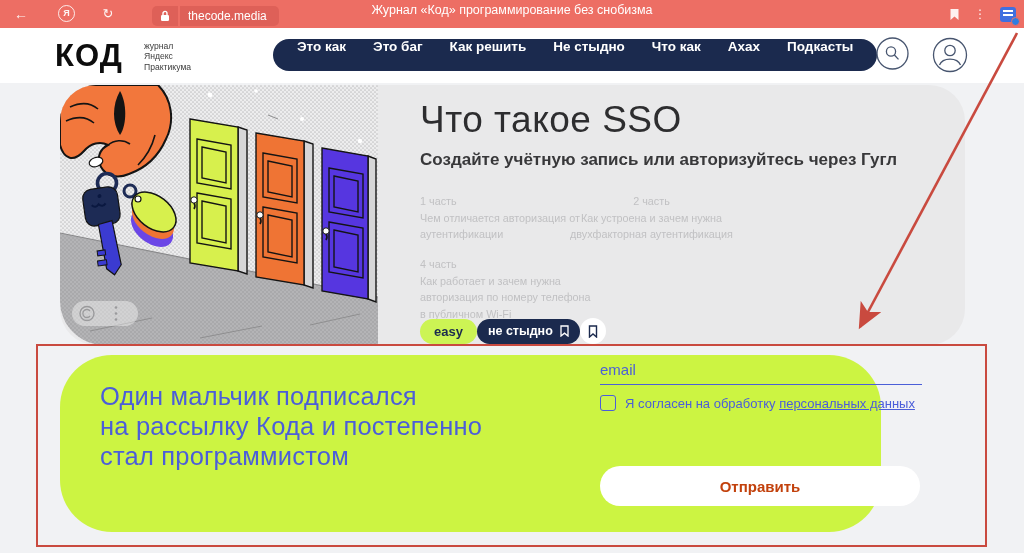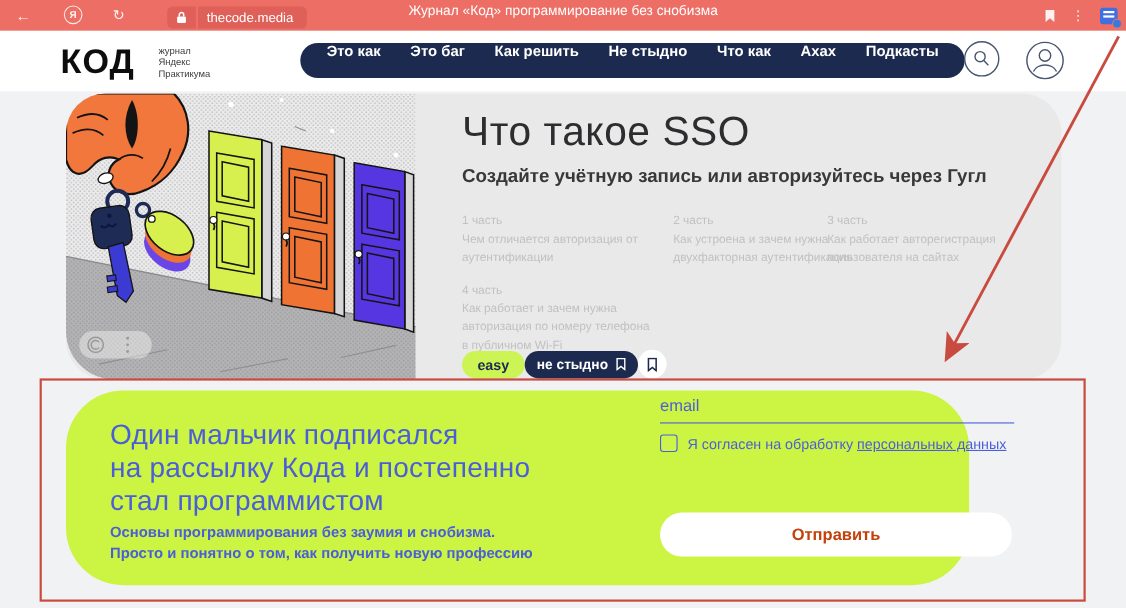--- a/index.html
+++ b/index.html
@@ -42,21 +42,21 @@
 
   
   .hero-card { position:absolute; left:60px; top:85px; width:905px; height:260px; background:#e9e9ea;
     border-radius:36px; }
   .hero-illustration { position:absolute; left:0; top:0; width:318px; height:260px;
     border-radius:36px 0 0 44px; overflow:hidden; }
   .hero-title { position:absolute; left:360px; top:14px; font-size:37px; font-weight:300; letter-spacing:.5px; color:#2d2d2f; }
   .hero-subtitle { position:absolute; left:360px; top:65px; font-size:17px; font-weight:700; color:#38383a; }
   .part { position:absolute; width:175px; font-size:10.8px; line-height:1.55; color:#c1c1c3; }
   .part-1 { left:360px; top:108px; }
-  .part-2 { left:552px; top:108px; }
+  .part-2 { left:504px; top:108px;text-align:center; }
   .part-3 { left:692px; top:108px; width:160px; }
   .part-4 { left:360px; top:171px; }
   .tag-row { position:absolute; left:360px; bottom:1px; display:flex; align-items:center; }
   .tag-easy { height:25px; padding:0 14px; background:#ccf454; color:#1b2a4e; font-size:13px; font-weight:700;
     border-radius:13px; display:flex; align-items:center; cursor:pointer; }
   .tag-cat { height:25px; padding:0 11px; background:#1b2a4e; color:#fff; font-size:12.5px; font-weight:600;
     border-radius:13px; display:flex; align-items:center; gap:7px; cursor:pointer; }
   .tag-bm { width:26px; height:26px; background:#fff; border-radius:50%; display:flex; align-items:center;
     justify-content:center; cursor:pointer; }
 
@@ -240,24 +240,20 @@
   <div class="hero-subtitle">Создайте учётную запись или авторизуйтесь через Гугл</div>
 
   <div class="part part-1">
     <div>1 часть</div>
     <div>Чем отличается авторизация от аутентификации</div>
   </div>
   <div class="part part-2">
     <div>2 часть</div>
     <div>Как устроена и зачем нужна двухфакторная аутентификация</div>
   </div>
-  <div class="part part-3">
-    <div>3 часть</div>
-    <div>Как работает авторегистрация пользователя на сайтах</div>
-  </div>
   <div class="part part-4">
     <div>4 часть</div>
     <div>Как работает и зачем нужна авторизация по номеру телефона в публичном Wi-Fi</div>
   </div>
 
   <div class="tag-row">
     <div class="tag-easy">easy</div>
     <div class="tag-cat">
       <span>не стыдно</span>
       <svg width="9" height="12" viewBox="0 0 9 12">
@@ -270,24 +266,20 @@
         </svg>
     </div>
   </div>
 </div>
 
 <div class="newsletter">
   <div class="nl-heading">
     <div>Один мальчик подписался</div>
     <div>на рассылку Кода и постепенно</div>
     <div>стал программистом</div>
-  </div>
-  <div class="nl-desc">
-    <div>Основы программирования без заумия и снобизма.</div>
-    <div>Просто и понятно о том, как получить новую профессию</div>
   </div>
   <div class="nl-form">
     <input class="nl-email" type="text" placeholder="email" style="">
     <div class="nl-consent">
       <span class="nl-checkbox"></span>
       <span class="nl-consent-label"><span>Я согласен на обработку </span><a>персональных данных</a></span>
     </div>
     <button class="nl-submit">Отправить</button>
   </div>
 </div>

